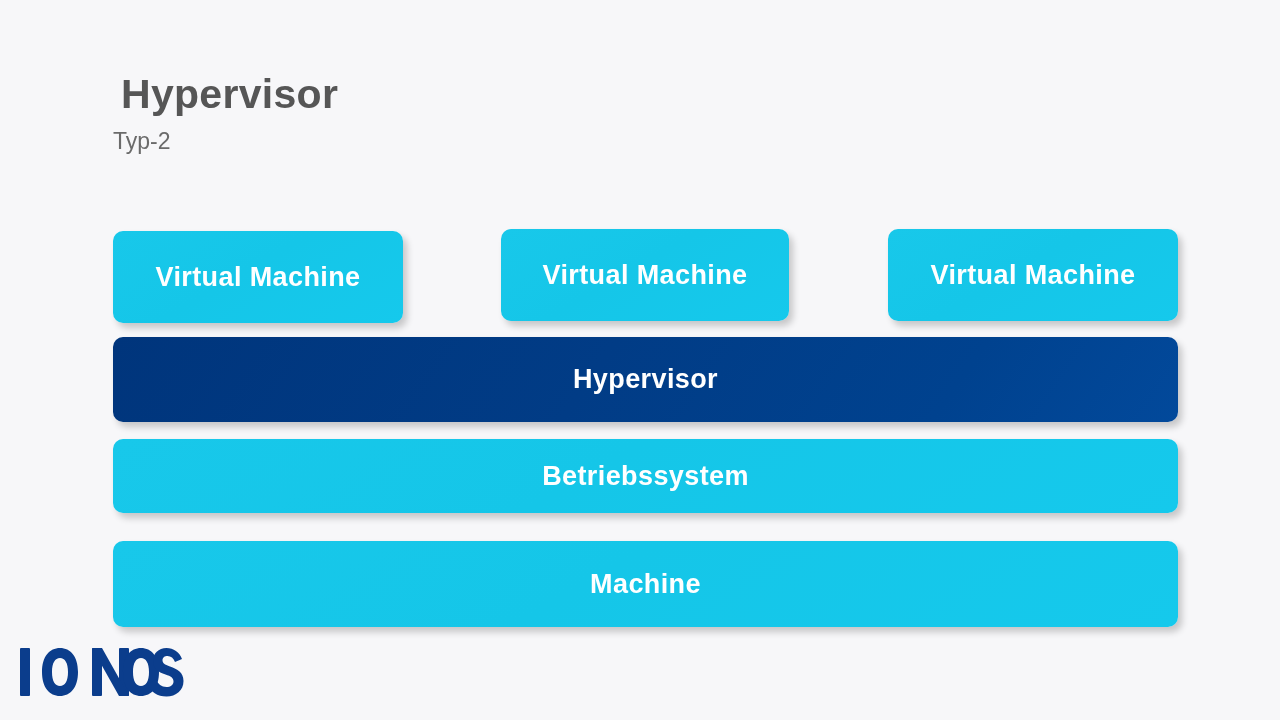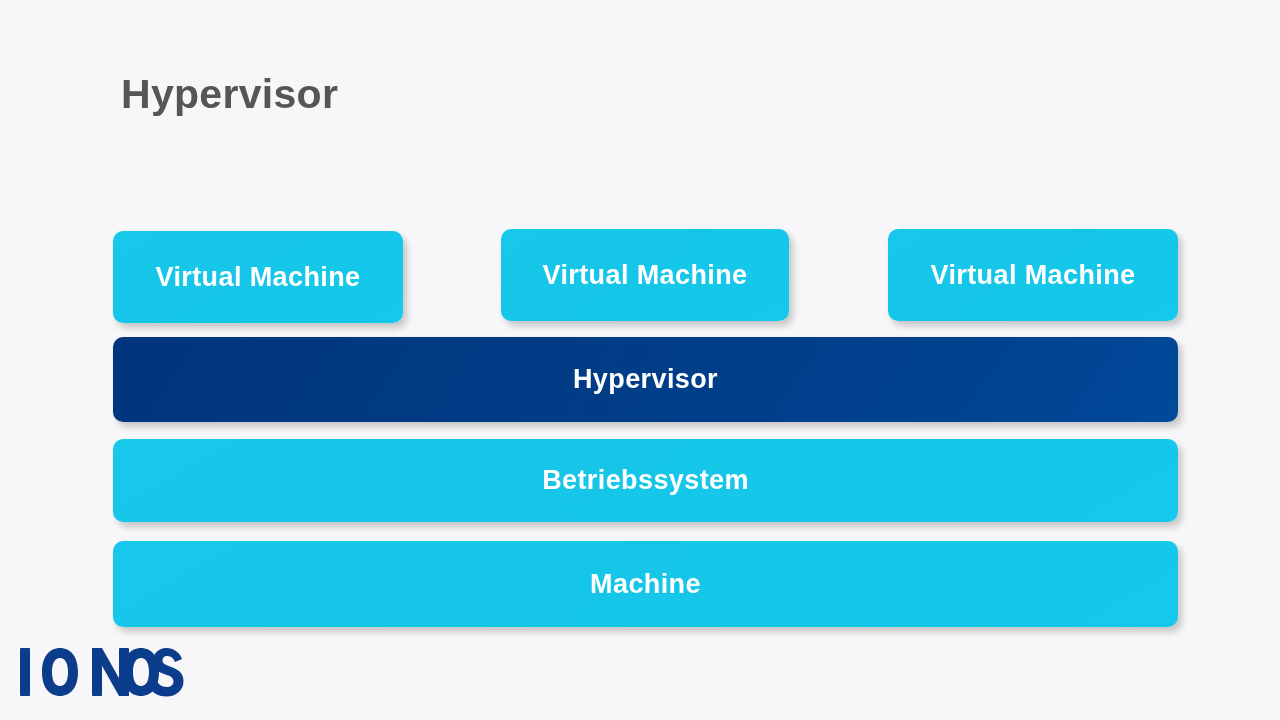--- a/index.html
+++ b/index.html
@@ -87,40 +87,41 @@
   .vm-2 { left: 501px;  top: 217px; width: 288px; }
   .vm-3 { left: 888px;  top: 217px; width: 290px; }
 
   
   .bar {
     left: 113px;
     width: 1065px;
     font-size: 27px;
   }
   .bar-hypervisor    { top: 325px; height: 85px; }
-  .bar-os            { top: 427px; height: 83px; }
+  .bar-os            { top: 427px; height: 74px; }
   .bar-hardware      { top: 529px; height: 86px; }
 
   
   .logo {
     position: absolute;
     left: 18px;
     top: 644px;
     width: 170px;
     height: 56px;
   }
   .logo svg { display: block; }
 </style>
 </head>
 <body>
 
 <div id="slide">
 
   <div class="heading">
     <div class="heading-title">Hypervisor</div>
+    <div class="heading-sub">Typ-2</div>
   </div>
 
   <div class="stack">
 
     <div class="block block-cyan vm vm-1">
       <span>Virtual Machine</span>
     </div>
 
     <div class="block block-cyan vm vm-2">
       <span>Virtual Machine</span>

